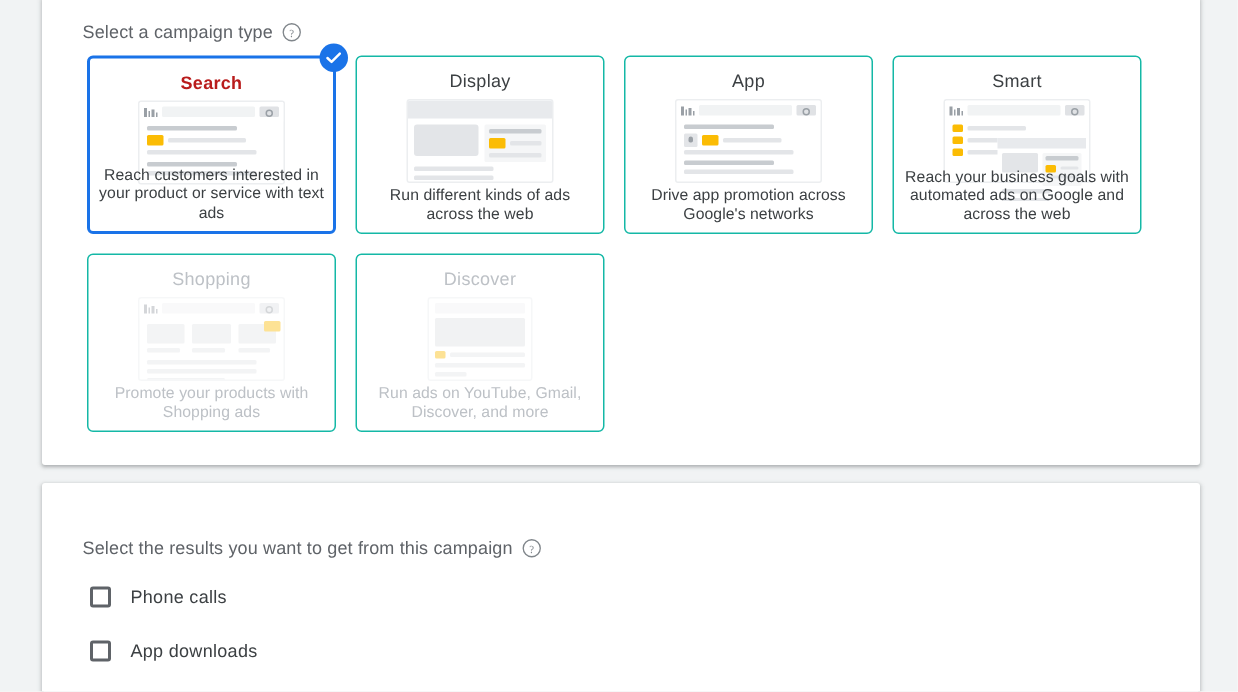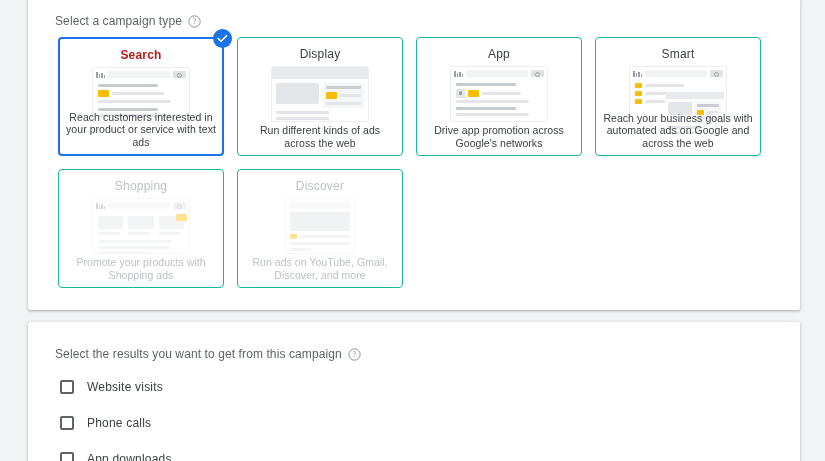--- a/index.html
+++ b/index.html
@@ -32,21 +32,21 @@
 
   .section-head {
     display: flex;
     align-items: center;
     gap: 6px;
     color: #5f6368;
     font-size: 12px;
     letter-spacing: .1px;
   }
   #panel-campaign-type .section-head { padding: 16px 0 0 27px; }
-  #panel-results .section-head       { padding: 25px 0 0 27px; }
+  #panel-results .section-head       { padding: 36px 0 0 27px; }
 
   .help-icon {
     width: 13px; height: 13px;
     flex: 0 0 auto;
     color: #80868b;
   }
   .help-icon svg { display: block; }
 
   
   .card-grid {
@@ -526,24 +526,20 @@
         <svg viewBox="0 0 16 16" width="13" height="13">
           <circle cx="8" cy="8" r="7" fill="none" stroke="#80868b" stroke-width="1.1"></circle>
           <text x="8" y="11.6" font-size="9" text-anchor="middle" fill="#80868b" font-family="Liberation Serif, serif">?</text>
         </svg>
       </span>
     </div>
 
     <div class="check-list">
       <div class="check-row">
         <span class="checkbox"></span>
-        <span class="check-label">Website visits</span>
-      </div>
-      <div class="check-row">
-        <span class="checkbox"></span>
         <span class="check-label">Phone calls</span>
       </div>
       <div class="check-row">
         <span class="checkbox"></span>
         <span class="check-label">App downloads</span>
       </div>
     </div>
   </div>
 
 </div>

